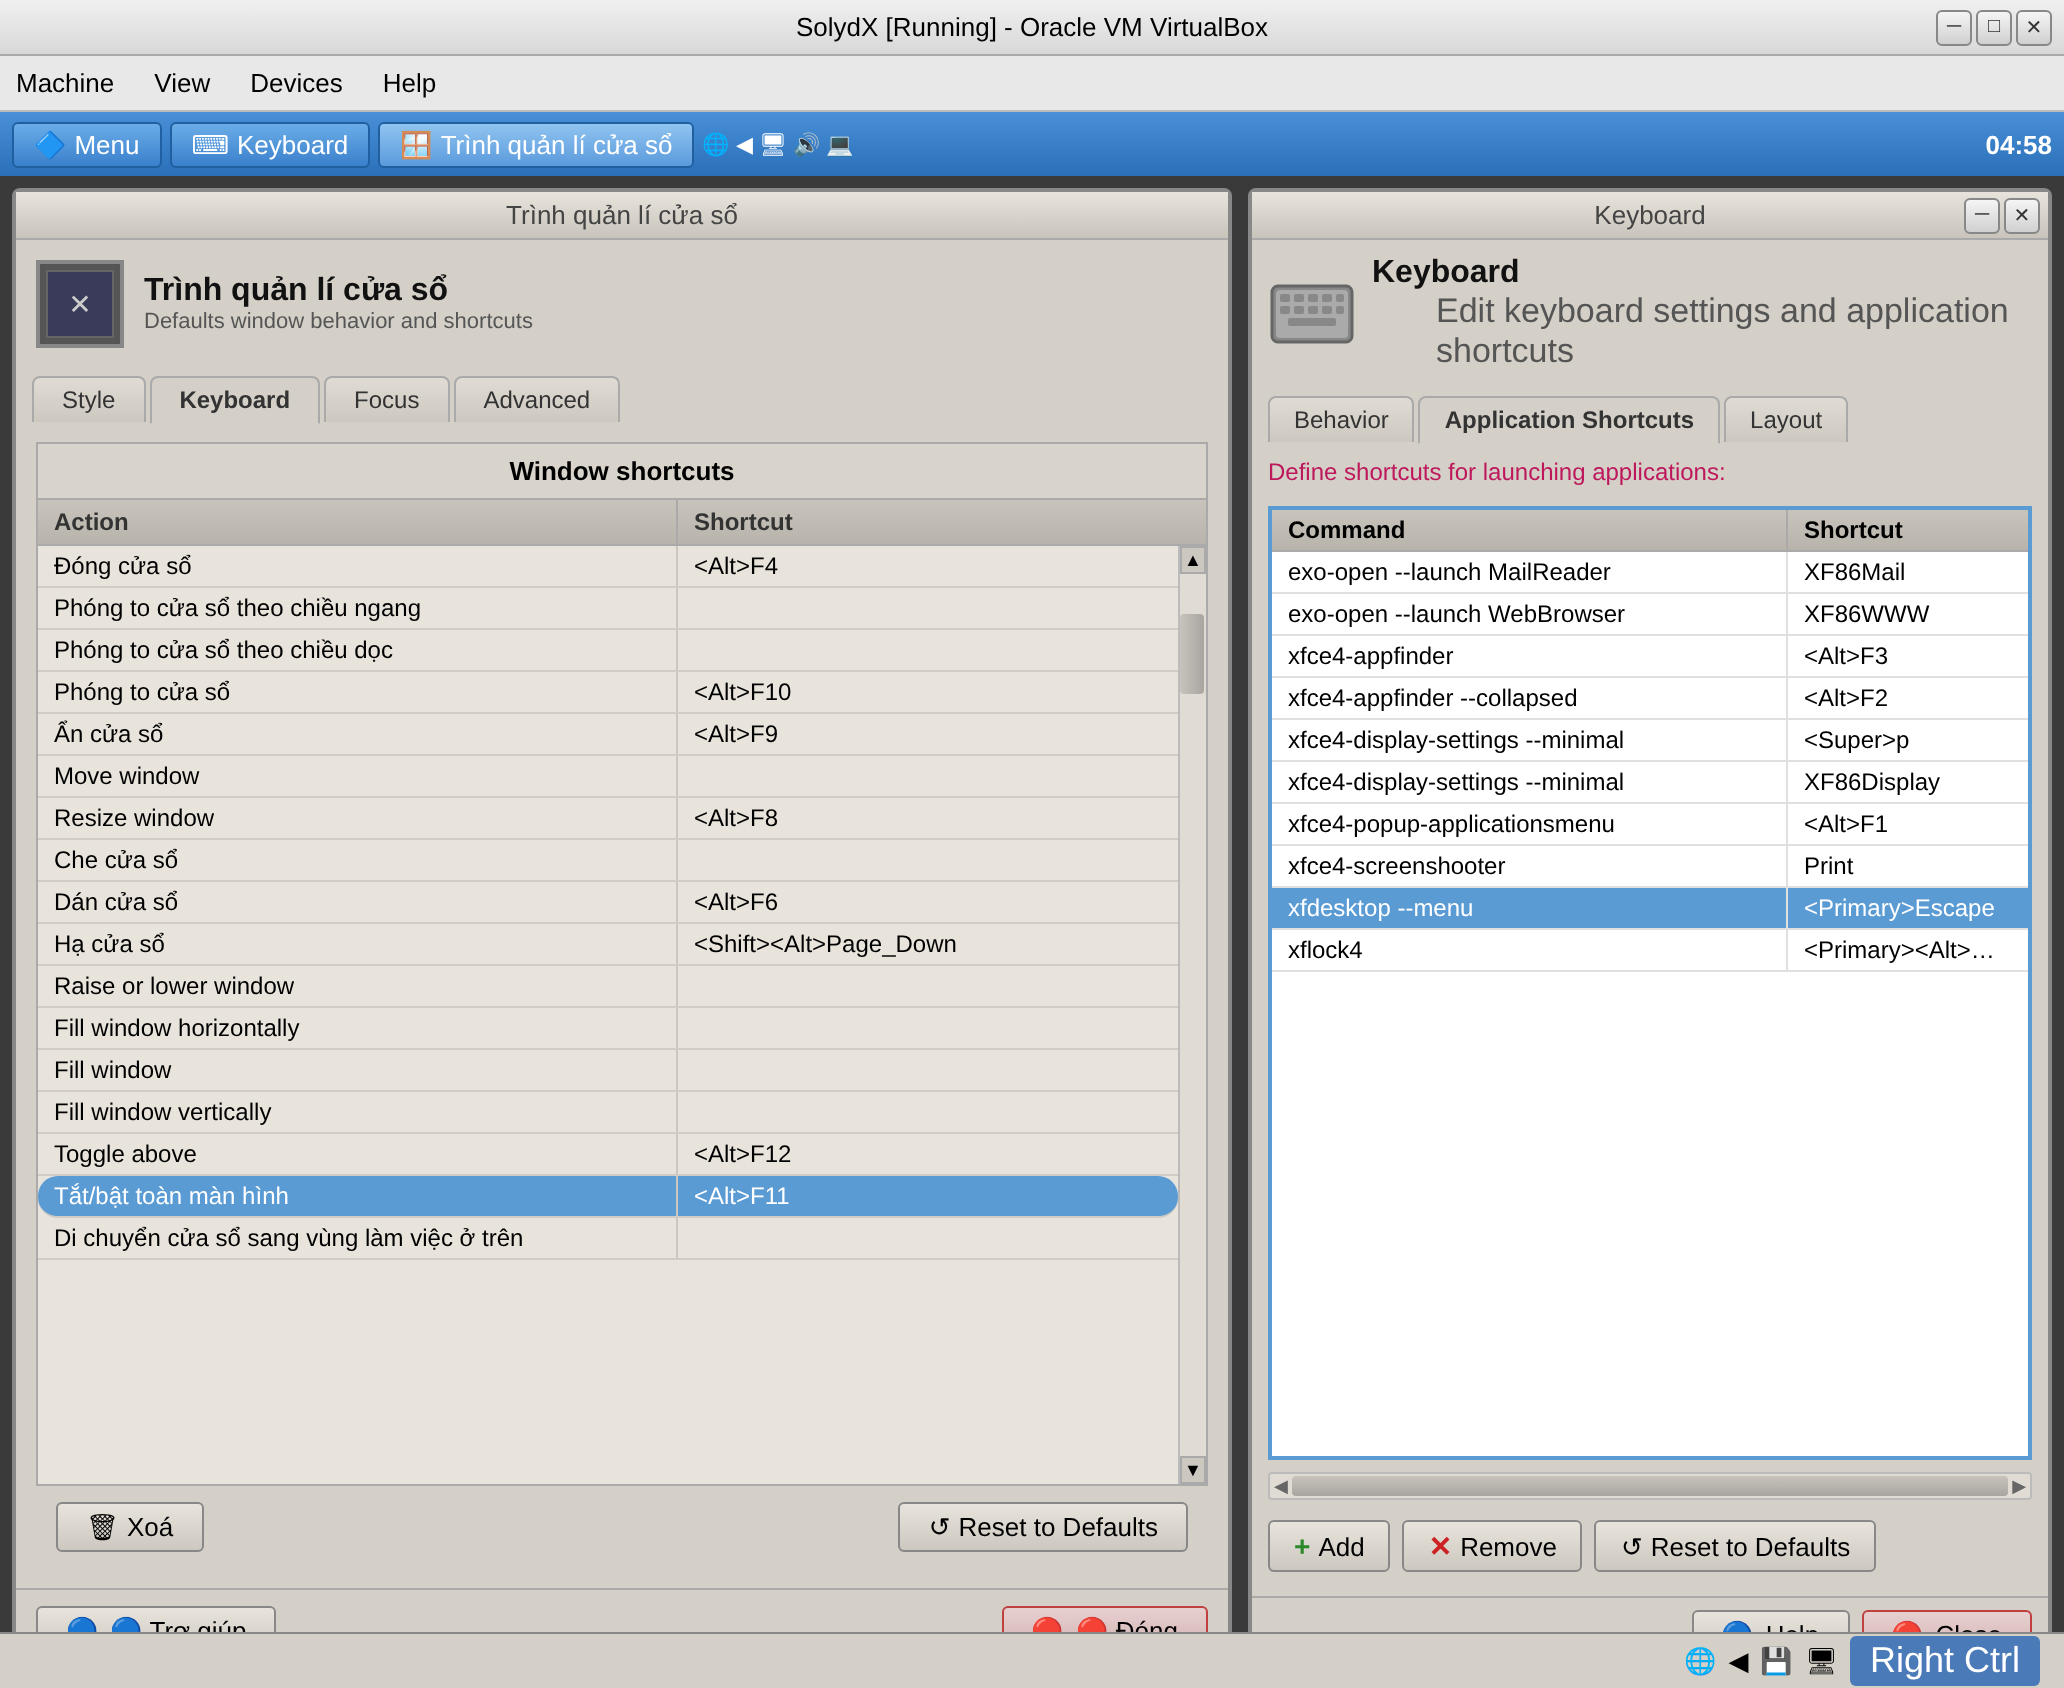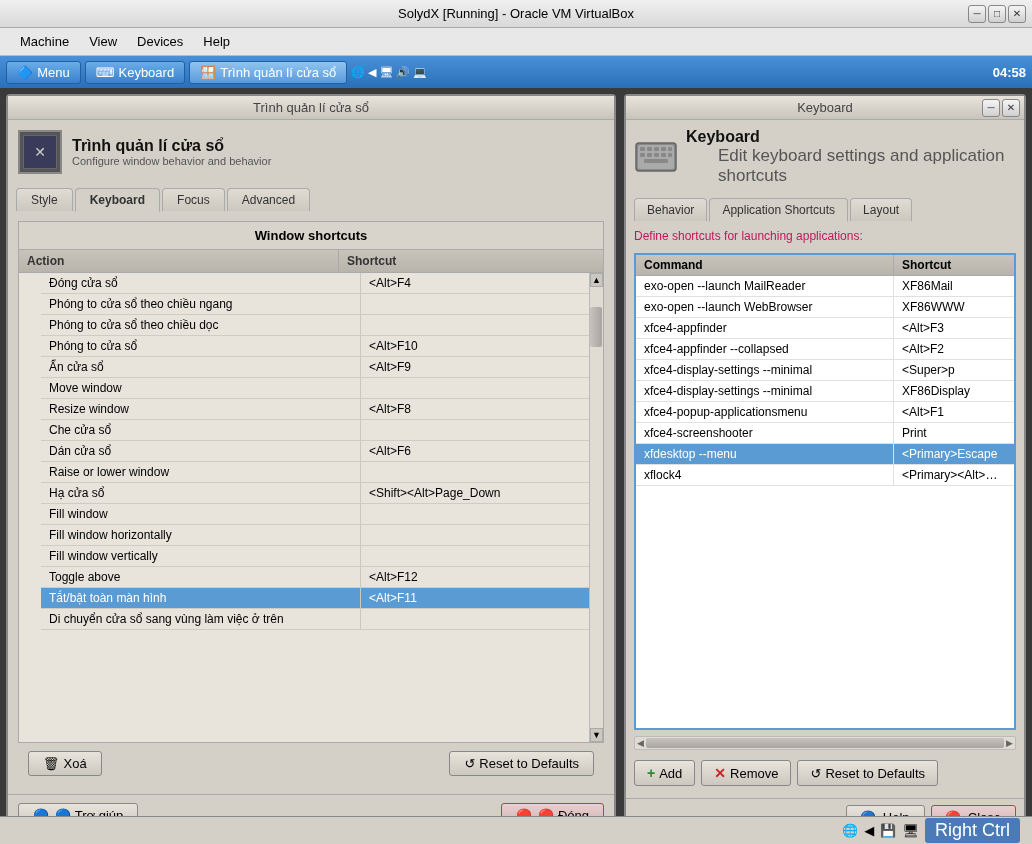--- a/index.html
+++ b/index.html
@@ -21,21 +21,21 @@
       background: linear-gradient(to bottom, #f5f5f5, #d0d0d0);
       cursor: pointer; display: flex; align-items: center; justify-content: center; font-size: 10px; color: #333;
     }
 
     
     .menu-bar {
       background: #e8e8e8;
       height: 28px;
       display: flex;
       align-items: center;
-      padding: 0 12px;
+      padding: 0 0;
       border-bottom: 1px solid #bbb;
       gap: 4px;
       text-align: right;
     }
     .menu-item { padding: 3px 8px; cursor: pointer; border-radius: 3px; }
 
     
     .taskbar {
       background: linear-gradient(to bottom, #4a90d9, #2a70b9);
       height: 32px;
@@ -173,21 +173,21 @@
 
     .table-body {
       flex: 1;
       overflow-y: auto;
     }
     .table-row {
       display: flex;
       align-items: center;
       border-bottom: 1px solid #d0ccc4;
     }
-    .table-row.selected { background: #5b9bd4; color: white; }
+    .table-row.selected { background: #5b9bd4; color: white; border-radius: 10px; }
     .td { padding: 3px 8px; font-size: 12px; }
     .td-action { width: 320px; border-right: 1px solid #ccc8c0; }
     .td-shortcut { flex: 1; }
 
     .panel-bottom {
       display: flex;
       justify-content: space-between;
       align-items: center;
       padding: 8px 10px;
       background: #d4d0c8;
@@ -254,21 +254,21 @@
       border: 1px solid #aaa;
       border-bottom: none;
       border-radius: 4px 4px 0 0;
       background: linear-gradient(to bottom, #e0dcd4, #ccc8c0);
       cursor: pointer;
       font-size: 12px;
       color: #333;
     }
     .right-tab.active {
       background: #d4d0c8;
-      font-weight: normal;
+      font-weight: bold;
       border-bottom: 1px solid #d4d0c8;
       margin-bottom: -1px;
       z-index: 1;
     }
 
     .right-content {
       flex: 1;
       padding: 8px;
       display: flex;
       flex-direction: column;
@@ -412,40 +412,40 @@
 <div class="main-area">
 
   <div class="left-panel">
     <div class="panel-titlebar">
       <span>Trình quản lí cửa sổ</span>
     </div>
     <div class="panel-header">
       <div class="wm-icon"></div>
       <div class="panel-title-area">
         <h2>Trình quản lí cửa sổ</h2>
-        <p>Configure window behavior and behavior</p>
+        <p>Defaults window behavior and shortcuts</p>
       </div>
     </div>
 
     <div class="tabs">
       <div class="tab">Style</div>
       <div class="tab active">Keyboard</div>
       <div class="tab">Focus</div>
       <div class="tab">Advanced</div>
     </div>
 
     <div class="panel-content">
       <div class="shortcuts-section">
         <div class="shortcuts-title">Window shortcuts</div>
         <div class="shortcuts-table">
           <div class="table-header">
             <div class="th th-action">Action</div>
             <div class="th th-shortcut">Shortcut</div>
           </div>
-          <div style="display:flex;flex:1;overflow:hidden;margin-left:22px;">
+          <div style="display:flex;flex:1;overflow:hidden;">
             <div class="table-body" style="flex:1;">
               <div class="table-row">
                   <div class="td td-action">Đóng cửa sổ</div>
                   <div class="td td-shortcut">&lt;Alt&gt;F4</div>
                 </div>
               <div class="table-row">
                   <div class="td td-action">Phóng to cửa sổ theo chiều ngang</div>
                   <div class="td td-shortcut"></div>
                 </div>
               <div class="table-row">
@@ -469,33 +469,33 @@
                 </div>
               <div class="table-row">
                   <div class="td td-action">Che cửa sổ</div>
                   <div class="td td-shortcut"></div>
                 </div>
               <div class="table-row">
                   <div class="td td-action">Dán cửa sổ</div>
                   <div class="td td-shortcut">&lt;Alt&gt;F6</div>
                 </div>
               <div class="table-row">
-                  <div class="td td-action">Raise or lower window</div>
-                  <div class="td td-shortcut"></div>
-                </div>
-              <div class="table-row">
                   <div class="td td-action">Hạ cửa sổ</div>
                   <div class="td td-shortcut">&lt;Shift&gt;&lt;Alt&gt;Page_Down</div>
                 </div>
               <div class="table-row">
+                  <div class="td td-action">Raise or lower window</div>
+                  <div class="td td-shortcut"></div>
+                </div>
+              <div class="table-row">
+                  <div class="td td-action">Fill window horizontally</div>
+                  <div class="td td-shortcut"></div>
+                </div>
+              <div class="table-row">
                   <div class="td td-action">Fill window</div>
-                  <div class="td td-shortcut"></div>
-                </div>
-              <div class="table-row">
-                  <div class="td td-action">Fill window horizontally</div>
                   <div class="td td-shortcut"></div>
                 </div>
               <div class="table-row">
                   <div class="td td-action">Fill window vertically</div>
                   <div class="td td-shortcut"></div>
                 </div>
               <div class="table-row">
                   <div class="td td-action">Toggle above</div>
                   <div class="td td-shortcut">&lt;Alt&gt;F12</div>
                 </div>

